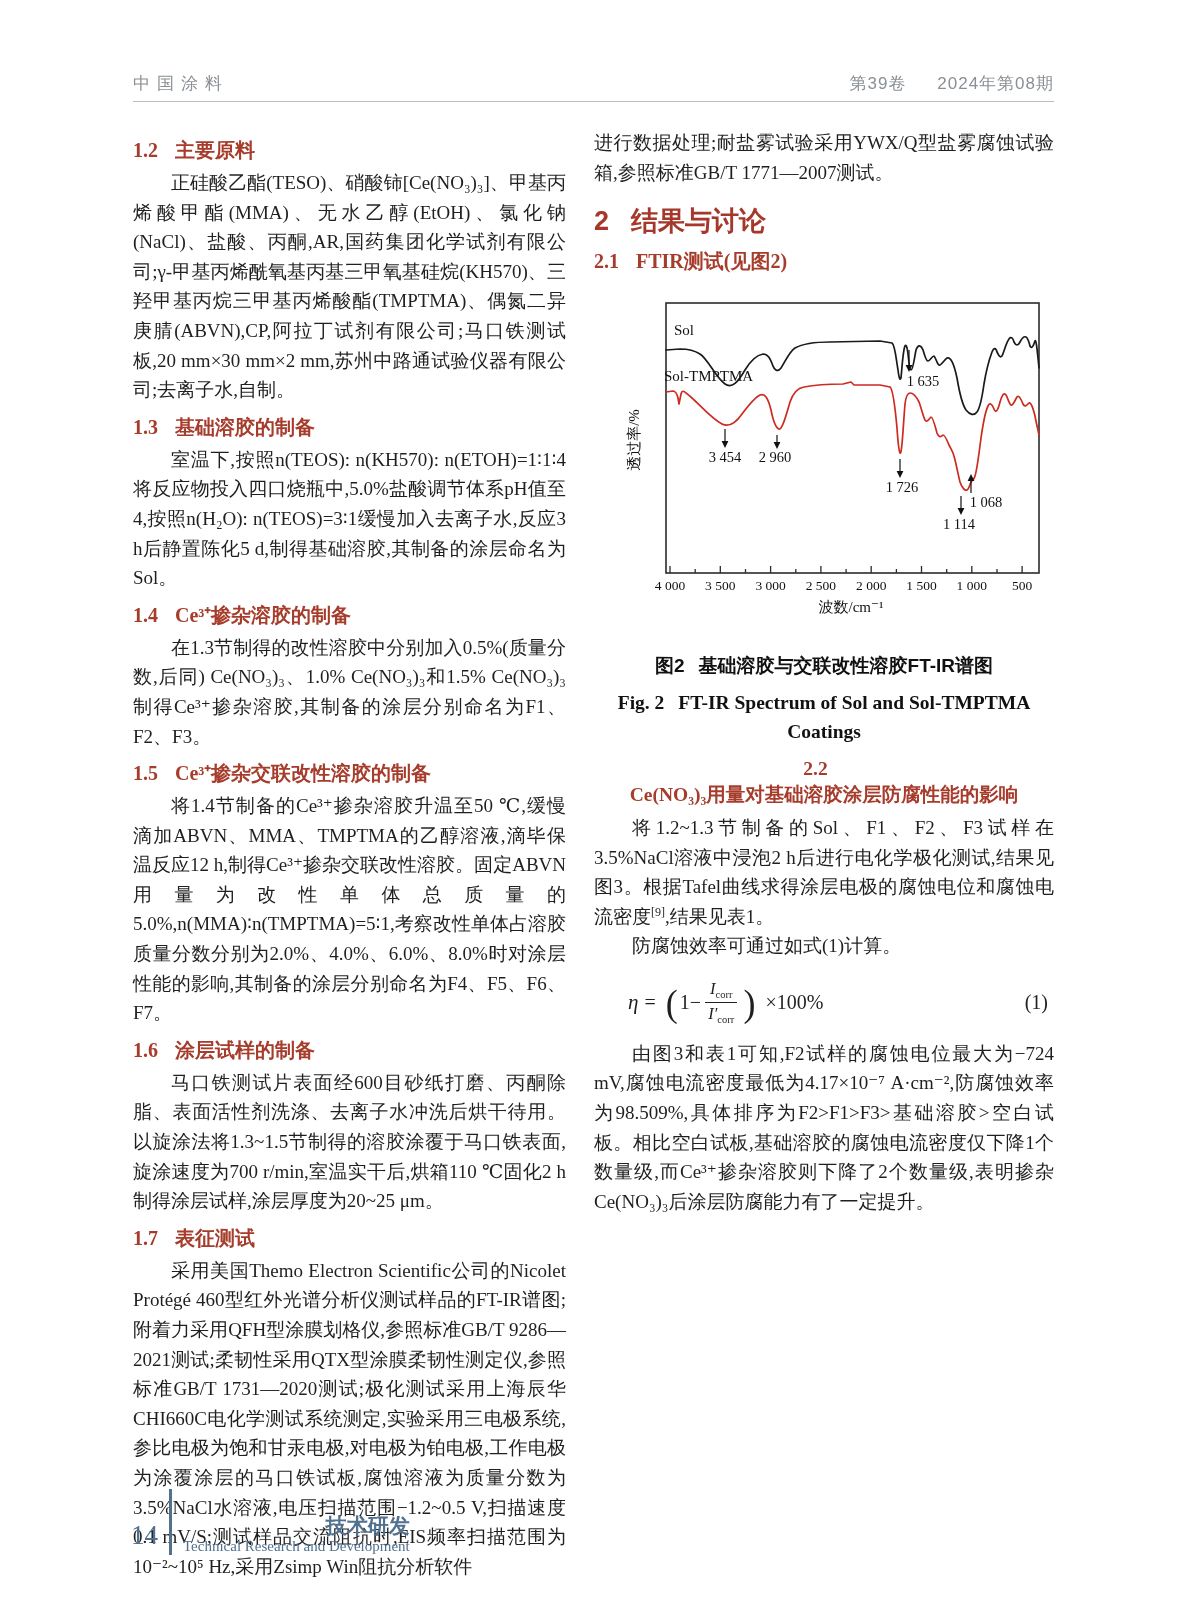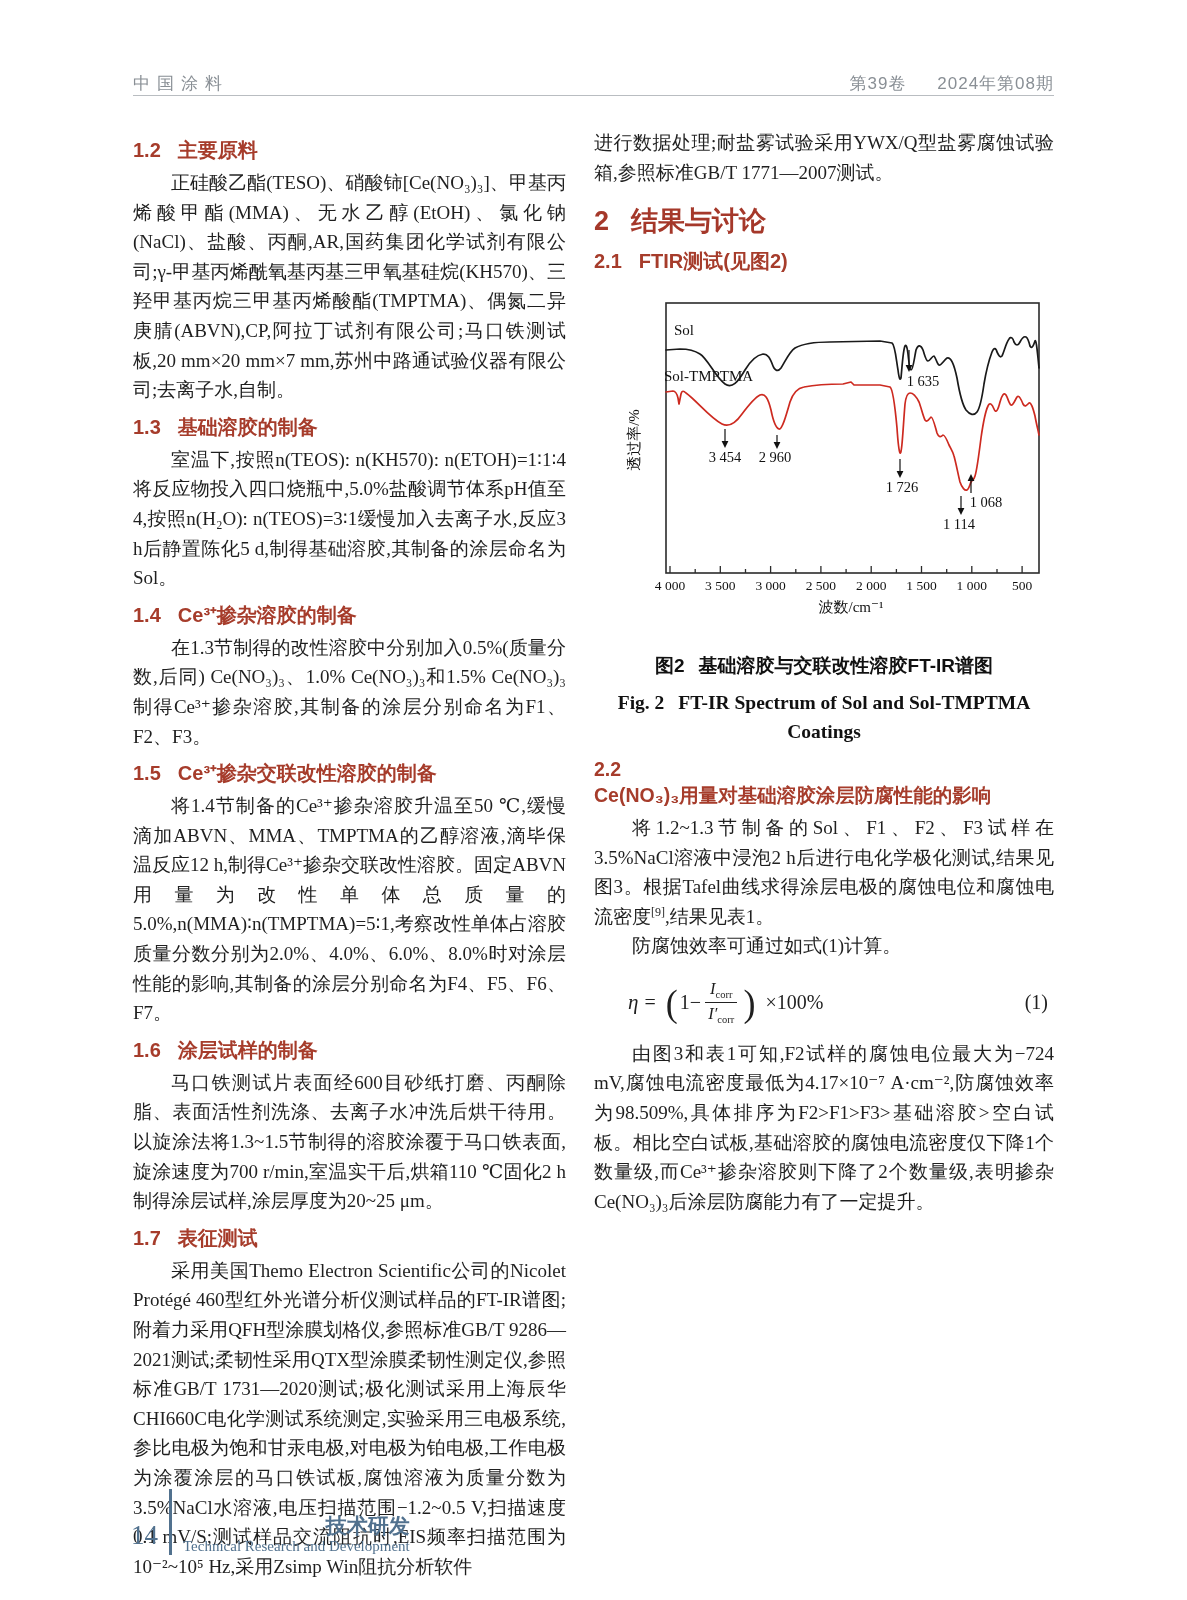--- a/index.html
+++ b/index.html
@@ -5,37 +5,37 @@
   html,body{margin:0;padding:0;}
   body{
     width:1187px;height:1600px;position:relative;background:#ffffff;
     font-family:"Liberation Serif","DejaVu Serif",serif;color:#1f1f1f;
     overflow:hidden;
   }
   
   .page-header{
     position:absolute;left:133px;top:72px;width:921px;
     display:flex;justify-content:space-between;align-items:flex-end;
-    padding-bottom:0;border-bottom:1.5px solid #b9bdc1;
+    padding-bottom:6px;border-bottom:1.5px solid #b9bdc1;
     font-family:"Liberation Sans","DejaVu Sans",sans-serif;
     font-size:17px;color:#898f95;
   }
   .journal-name{letter-spacing:7px;}
   .issue-info span{margin-left:26px;letter-spacing:1px;}
   
   .col{position:absolute;top:128px;}
   .col-left{left:133px;width:433px;}
   .col-right{left:594px;width:460px;}
   p{margin:0;font-size:19px;line-height:29.6px;text-align:justify;text-indent:2em;}
   p.noindent{text-indent:0;}
   sup{font-size:12px;line-height:0;}
   
   .h-small{
-    display:flex;align-items:flex-start;margin:9px 0 5px;
-    font-family:Liberation Sans, sans-serif;
+    display:flex;align-items:center;margin:9px 0 5px;
+    font-family:Liberation Serif, serif;
     font-weight:bold;font-size:20px;line-height:26px;color:#a63c2b;
   }
   .h-small .h-num{margin-right:17px;}
   .h-big{
     display:flex;align-items:baseline;margin:16px 0 4px;
     font-family:"Liberation Sans","DejaVu Sans",sans-serif;
     font-weight:bold;font-size:27px;line-height:36px;color:#a5382a;
   }
   .h-big .h-num{margin-right:22px;}
   .h-tight{font-size:19.5px;flex-direction:column;}
@@ -94,21 +94,21 @@
     <span>第39卷</span>
     <span>2024年第08期</span>
   </span>
 </div>
 
 <div class="col col-left">
   <div class="h-small">
     <span class="h-num">1.2</span>
     <span>主要原料</span>
   </div>
-  <p>正硅酸乙酯(TESO)、硝酸铈[Ce(NO₃)₃]、甲基丙烯酸甲酯(MMA)、无水乙醇(EtOH)、氯化钠(NaCl)、盐酸、丙酮,AR,国药集团化学试剂有限公司;γ-甲基丙烯酰氧基丙基三甲氧基硅烷(KH570)、三羟甲基丙烷三甲基丙烯酸酯(TMPTMA)、偶氮二异庚腈(ABVN),CP,阿拉丁试剂有限公司;马口铁测试板,20 mm×20 mm×7 mm,苏州中路通试验仪器有限公司;去离子水,自制。</p>
+  <p>正硅酸乙酯(TESO)、硝酸铈[Ce(NO₃)₃]、甲基丙烯酸甲酯(MMA)、无水乙醇(EtOH)、氯化钠(NaCl)、盐酸、丙酮,AR,国药集团化学试剂有限公司;γ-甲基丙烯酰氧基丙基三甲氧基硅烷(KH570)、三羟甲基丙烷三甲基丙烯酸酯(TMPTMA)、偶氮二异庚腈(ABVN),CP,阿拉丁试剂有限公司;马口铁测试板,20 mm×30 mm×2 mm,苏州中路通试验仪器有限公司;去离子水,自制。</p>
 
   <div class="h-small">
     <span class="h-num">1.3</span>
     <span>基础溶胶的制备</span>
   </div>
   <p>室温下,按照n(TEOS): n(KH570): n(ETOH)=1∶1∶4将反应物投入四口烧瓶中,5.0%盐酸调节体系pH值至4,按照n(H₂O): n(TEOS)=3∶1缓慢加入去离子水,反应3 h后静置陈化5 d,制得基础溶胶,其制备的涂层命名为Sol。</p>
 
   <div class="h-small">
     <span class="h-num">1.4</span>
     <span>Ce³⁺掺杂溶胶的制备</span>

